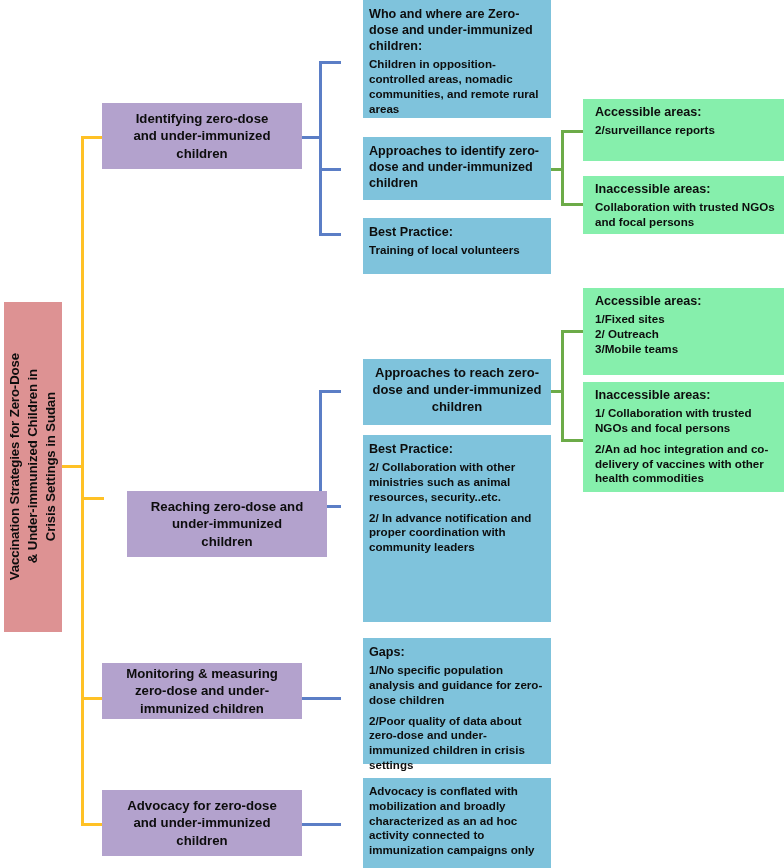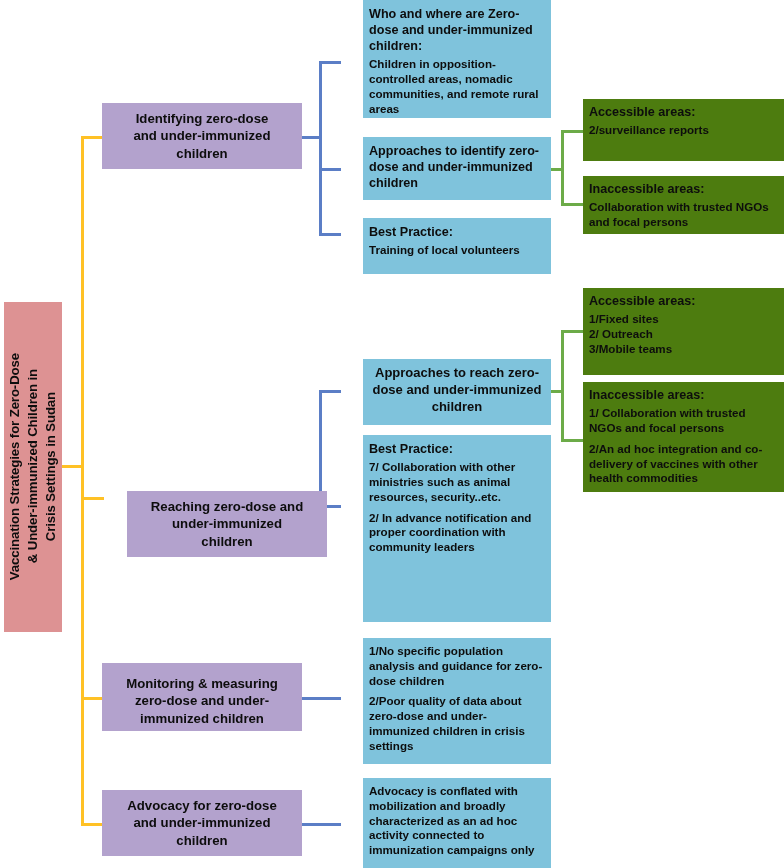--- a/index.html
+++ b/index.html
@@ -71,24 +71,24 @@
   .blue.centered {
     display: flex;
     align-items: center;
     justify-content: center;
     text-align: center;
     font-size: 13px;
     line-height: 1.3;
   }
   
   .green {
-    background: #4d7c0f;
+    background: #86efac;
     width: 201px;
     left: 583px;
-    padding: 5px 6px 6px 6px;
+    padding: 5px 6px 6px 12px;
     font-size: 11.6px;
     line-height: 1.28;
   }
   .head {
     font-size: 12.6px;
     font-weight: bold;
     display: block;
     margin-bottom: 3px;
   }
   .line {
@@ -185,42 +185,43 @@
   <div class="node purple" style="top:491px; height:66px;margin-left:25px;">
     <span>Reaching zero-dose and under-immunized children</span>
   </div>
 
   <div class="node blue centered" style="top:359px; height:66px;">
     <span>Approaches to reach zero-dose and under-immunized children</span>
   </div>
 
   <div class="node blue" style="top:435px; height:187px;">
     <span class="head">Best Practice:</span>
-    <span class="para">7/ Collaboration with other ministries such as animal resources, security..etc.</span>
+    <span class="para">2/ Collaboration with other ministries such as animal resources, security..etc.</span>
     <span class="para">2/ In advance notification and proper coordination with community leaders</span>
   </div>
 
   <div class="node green" style="top:288px; height:87px;">
     <span class="head">Accessible areas:</span>
     <span class="line">1/Fixed sites</span>
     <span class="line">2/ Outreach</span>
     <span class="line">3/Mobile teams</span>
   </div>
 
   <div class="node green" style="top:382px; height:110px;">
     <span class="head">Inaccessible areas:</span>
     <span class="para">1/ Collaboration with trusted NGOs and  focal persons</span>
     <span class="para">2/An ad hoc integration and co-delivery of vaccines with other health commodities</span>
   </div>
 
-  <div class="node purple" style="top:663px; height:68px;align-items:flex-end;">
+  <div class="node purple" style="top:663px; height:56px;">
     <span>Monitoring &amp; measuring zero-dose and under-immunized children</span>
   </div>
 
   <div class="node blue" style="top:638px; height:126px;">
+    <span class="head">Gaps:</span>
     <span class="para">1/No specific population analysis and guidance for zero-dose children</span>
     <span class="para">2/Poor quality of data about zero-dose and under-immunized children in crisis settings</span>
   </div>
 
   <div class="node purple" style="top:790px; height:66px;">
     <span>Advocacy for zero-dose and under-immunized children</span>
   </div>
 
   <div class="node blue" style="top:778px; height:90px;">
     <span class="para">Advocacy is conflated with mobilization and broadly characterized as an ad hoc activity connected to immunization campaigns only</span>

